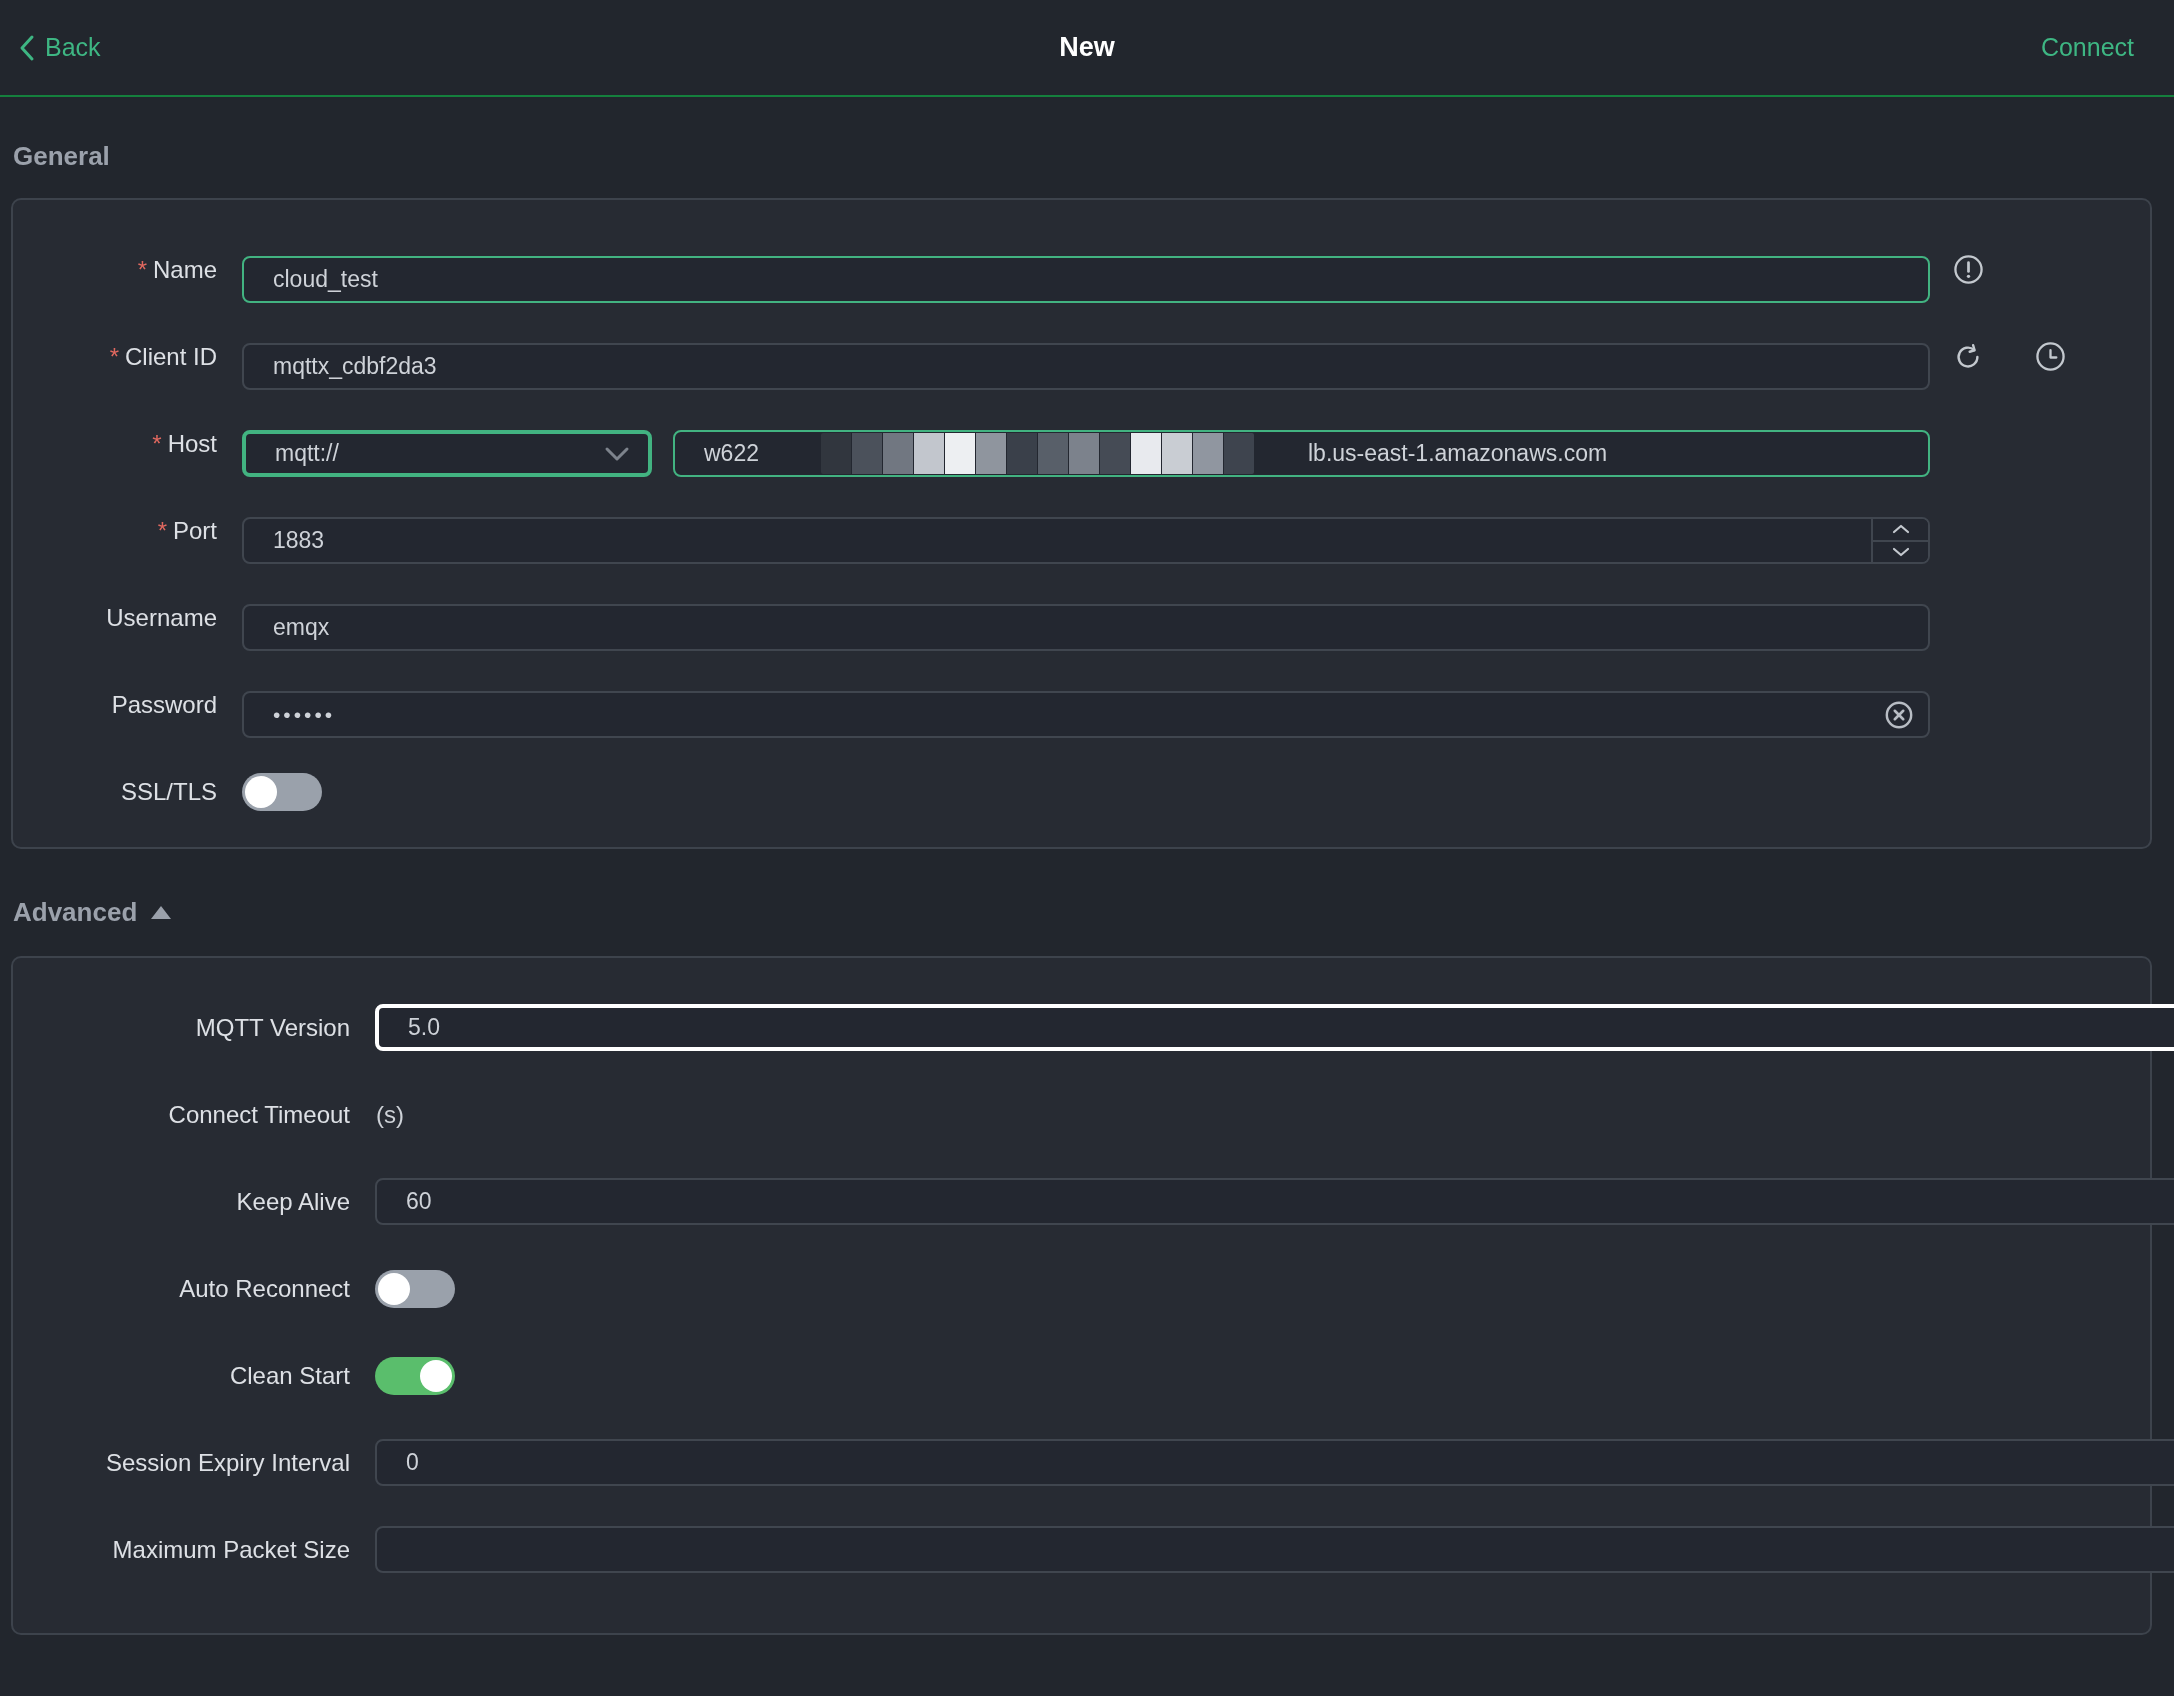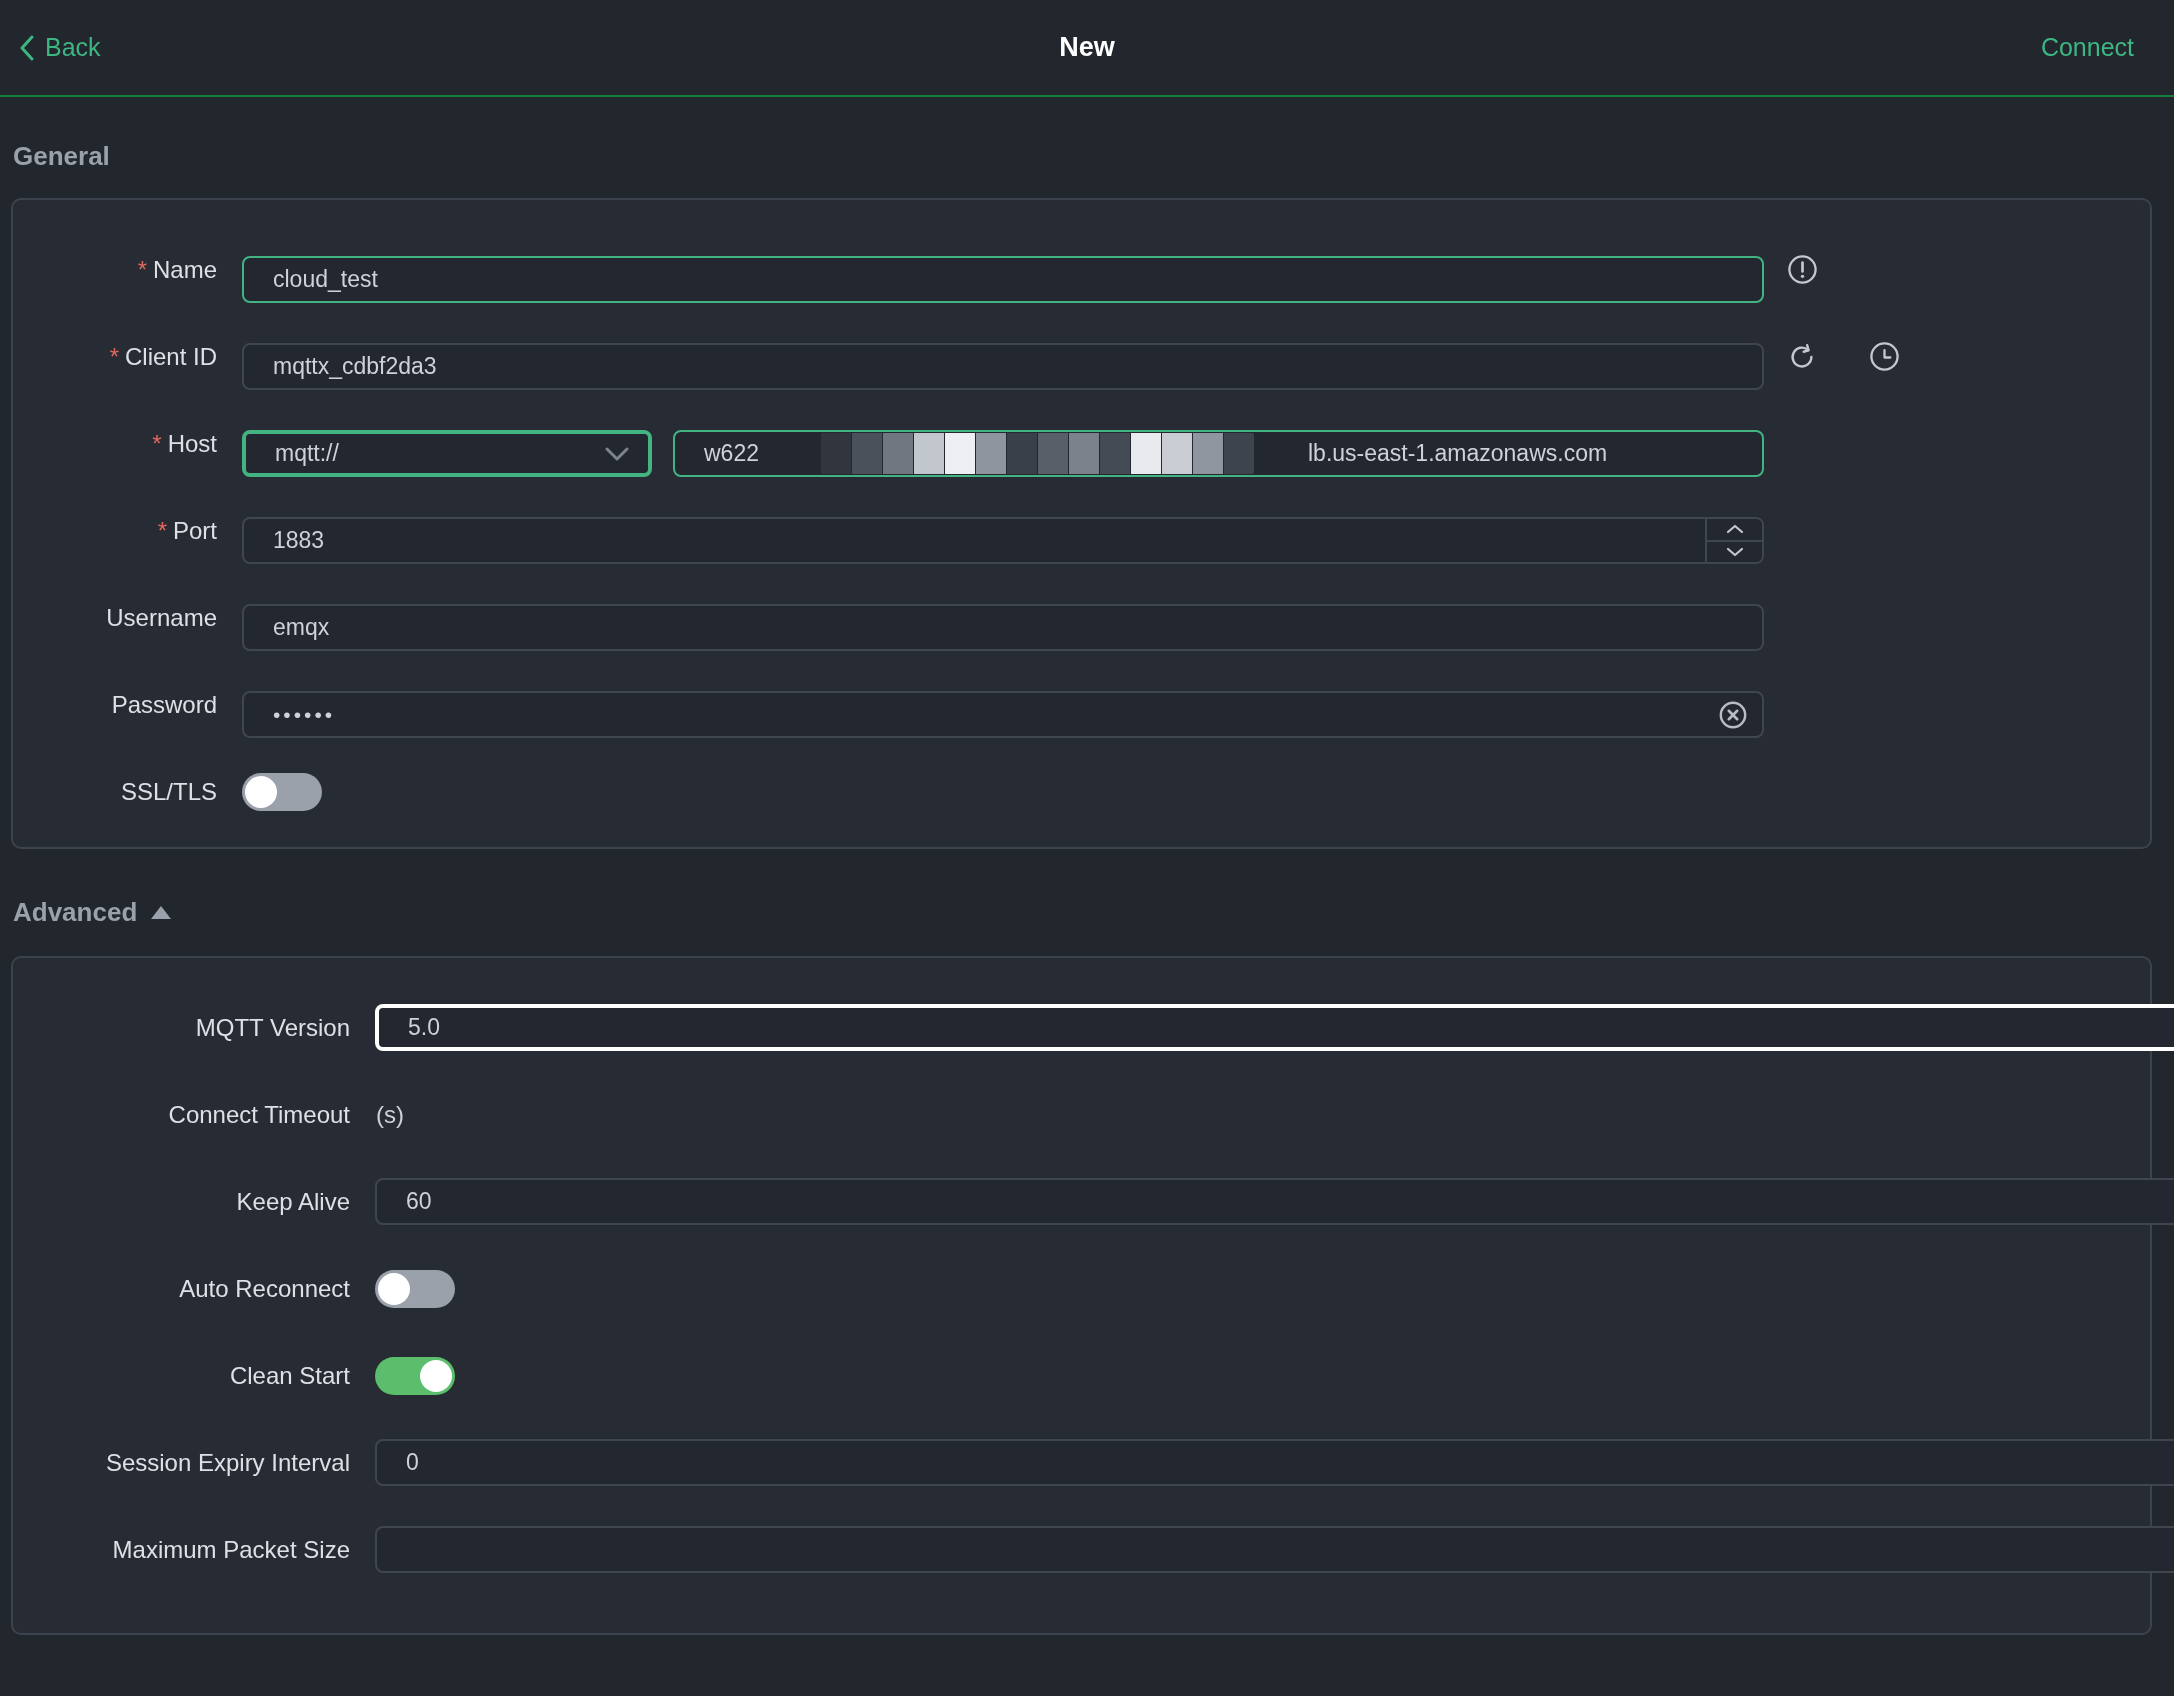--- a/index.html
+++ b/index.html
@@ -25,21 +25,21 @@
   .panel{border:2px solid #3d434c;border-radius:10px;background:#272b33;box-sizing:border-box;}
   .panel.general{padding:46px 0 32px 0;}
   .panel.advanced{padding:46px 0 60px 0;}
 
   .row{display:flex;align-items:center;height:47px;margin-bottom:40px;}
   .row:last-child{margin-bottom:0;}
   .lbl{flex:none;width:204px;text-align:right;font-size:24px;color:#dde0e5;white-space:nowrap;}
   .advanced .lbl{width:337px;}
   .req{color:#e0685f;margin-right:6px;font-size:24px;}
   .field{flex:none;margin-left:25px;position:relative;display:flex;align-items:center;}
-  .w-gen{width:1522px;margin-top:20px;}
+  .w-gen{width:1688px;margin-top:20px;}
   .w-adv{width:1865px;}
 
   .ctl{box-sizing:border-box;width:100%;height:47px;background:#232730;
        border:2px solid #40464f;border-radius:8px;color:#ced2d8;
        font-size:23px;padding:0 29px;outline:none;font-family:inherit;}
   .ctl.green{border-color:#42b381;}
   .ctl.pwd{font-size:21px;letter-spacing:3px;padding-right:60px;}
 
   .selectbox{box-sizing:border-box;height:47px;background:#232730;border:4px solid #ffffff;
              border-radius:8px;display:flex;align-items:center;justify-content:space-between;

